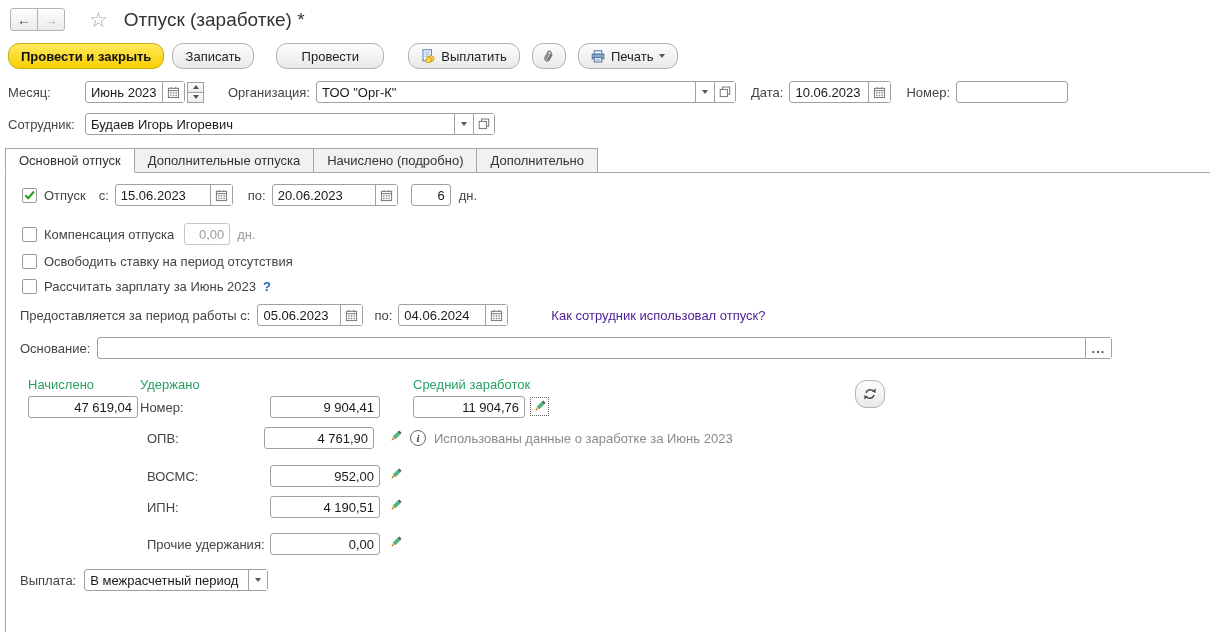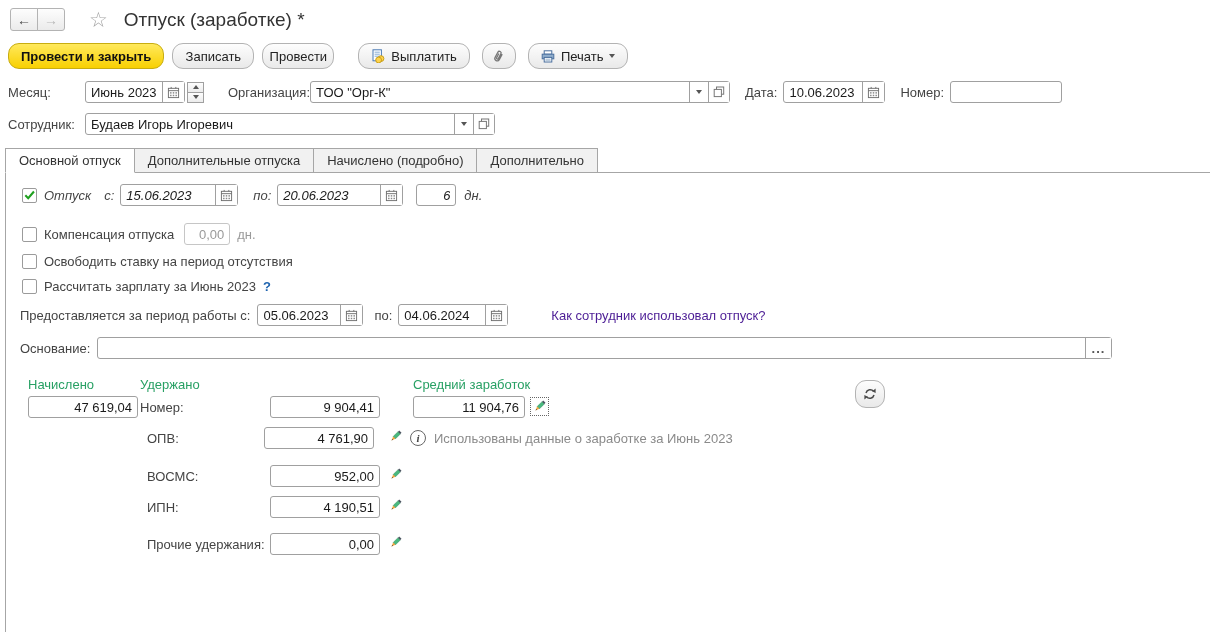--- a/index.html
+++ b/index.html
@@ -179,21 +179,21 @@
     <span class="title" style="margin-left:16px;">Отпуск (заработке) *</span>
   </div>
 
   <div class="row" style="top:43px; left:8px;">
     <button class="btn btn-yellow">
       <span>Провести и закрыть</span>
     </button>
     <button class="btn" style="margin-left:8px; width:82px;">
       <span>Записать</span>
     </button>
-    <button class="btn" style="margin-left:8px; width:72px;text-align:right;">
+    <button class="btn" style="margin-left:22px; width:108px;text-align:right;">
       <span>Провести</span>
     </button>
     <button class="btn" style="margin-left:24px;">
       <svg class="ic" width="14" height="14">
           <use href="#icon-paydoc"></use>
         </svg>
       <span>Выплатить</span>
     </button>
     <button class="btn btn-sq" style="margin-left:12px;">
       <svg class="ic" width="15" height="15">
@@ -220,21 +220,21 @@
       </span>
     </span>
     <span class="spinner">
       <span class="spin">
           <span class="caret-up"></span>
         </span>
       <span class="spin dn">
           <span class="caret-dn"></span>
         </span>
     </span>
-    <span class="lbl" style="margin-left:24px; ">Организация:</span>
+    <span class="lbl" style="margin-left:24px; margin-right:6px;">Организация:</span>
     <span class="fgroup">
       <input style="width: 378px;" value="ТОО &quot;Орг-К&quot;">
       <span class="seg arrow">
           <span class="caret-dn"></span>
         </span>
       <span class="seg openf">
         <svg class="ic" width="12" height="12">
             <use href="#icon-open"></use>
           </svg>
       </span>
@@ -268,21 +268,21 @@
   </div>
 
   <div class="tabs">
     <div class="tab active"><span>Основной отпуск</span></div>
     <div class="tab"><span>Дополнительные отпуска</span></div>
     <div class="tab"><span>Начислено (подробно)</span></div>
     <div class="tab"><span>Дополнительно</span></div>
   </div>
   <div class="panel"></div>
 
-  <div class="row" style="top:184px; left:22px; z-index:2;font-style:italic;">
+  <div class="row" style="top:184px; left:22px; z-index:2;">
     <span class="cb">
       <svg class="ic" width="14" height="14">
           <use href="#icon-check"></use>
         </svg>
     </span>
     <span class="lbl" style="margin-left:7px;">Отпуск</span>
     <span class="lbl" style="margin-left:13px;">с:</span>
     <span class="fgroup" style="margin-left:6px;">
       <input style="width: 94px;" value="15.06.2023">
       <span class="seg cal">
@@ -399,14 +399,23 @@
   </button>
 
   <span class="abs lbl" style="top:537px; left:147px;">Прочие удержания:</span>
   <input class="input num abs" style="top: 533px; left: 270px; width: 110px;" value="0,00">
   <button class="pencil-btn abs" style="top:535px; left:388px;">
     <svg class="ic" width="15" height="15">
         <use href="#icon-pencil"></use>
       </svg>
   </button>
 
+  <div class="row" style="top:569px; left:20px; z-index:2;">
+    <span class="lbl">Выплата:</span>
+    <span class="fgroup" style="margin-left:8px;">
+      <span class="sel-text" style="width:163px;">В межрасчетный период</span>
+      <span class="seg arrow">
+          <span class="caret-dn"></span>
+        </span>
+    </span>
+  </div>
 
 </div>
 
 </body></html>

